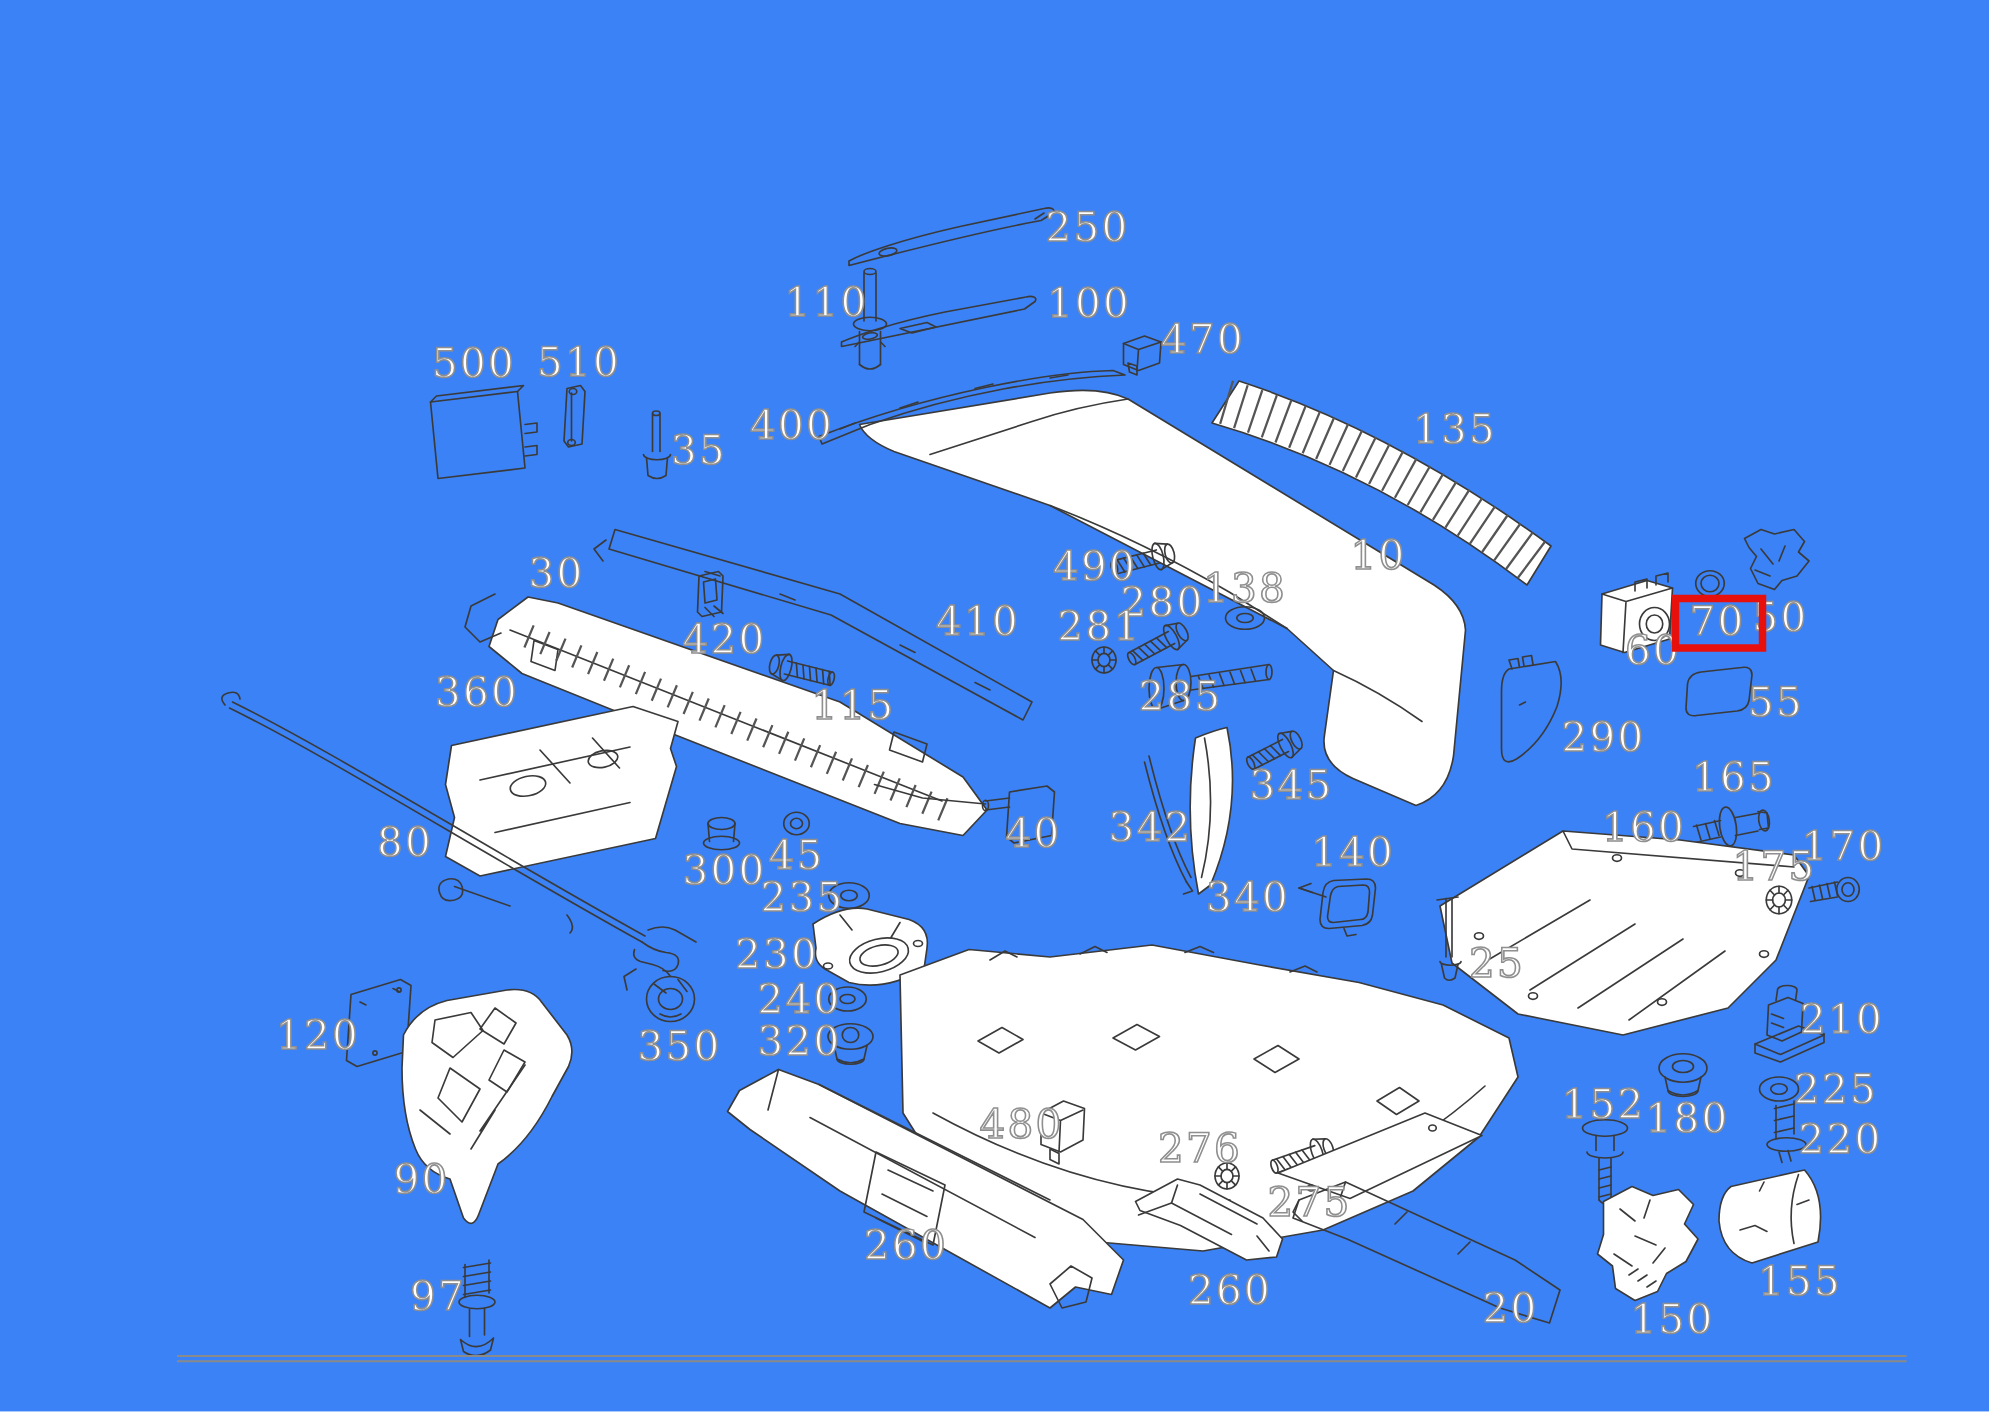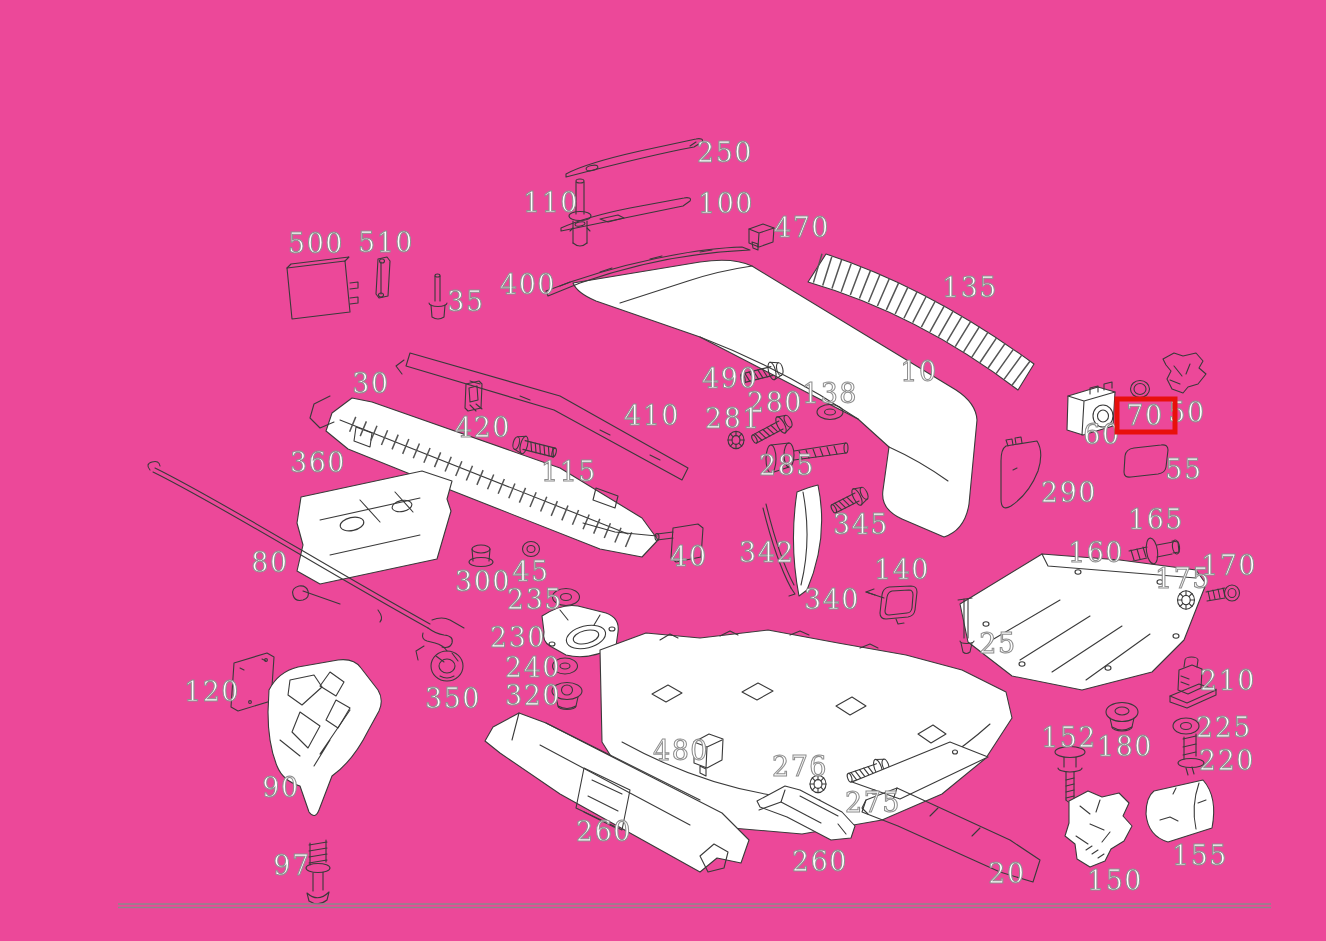--- a/index.html
+++ b/index.html
@@ -1,16 +1,16 @@
 <!DOCTYPE html>
 <html><head>
 <meta charset="utf-8">
 <style>
   html,body{margin:0;padding:0;background:#ffffff;}
-  .stage{position:relative;width:1326px;height:941px;background:#ec4899;overflow:hidden;}
+  .stage{position:relative;width:1326px;height:941px;background:#3b82f6;overflow:hidden;}
   svg{display:block;}
   text.part-label{
     font-family:"DejaVu Serif", serif;
     letter-spacing:1.5px;
     cursor:pointer;
   }
 </style>
 </head>
 <body>
 

